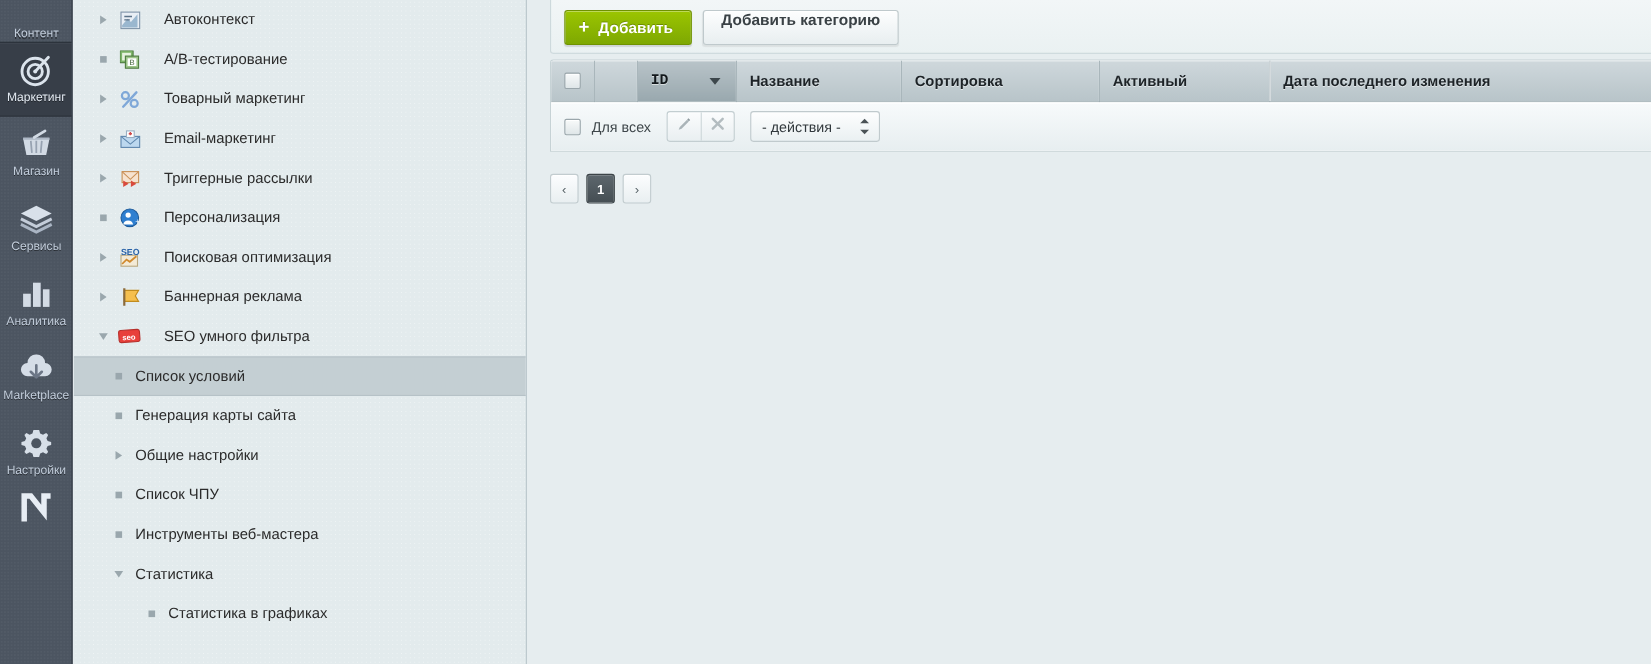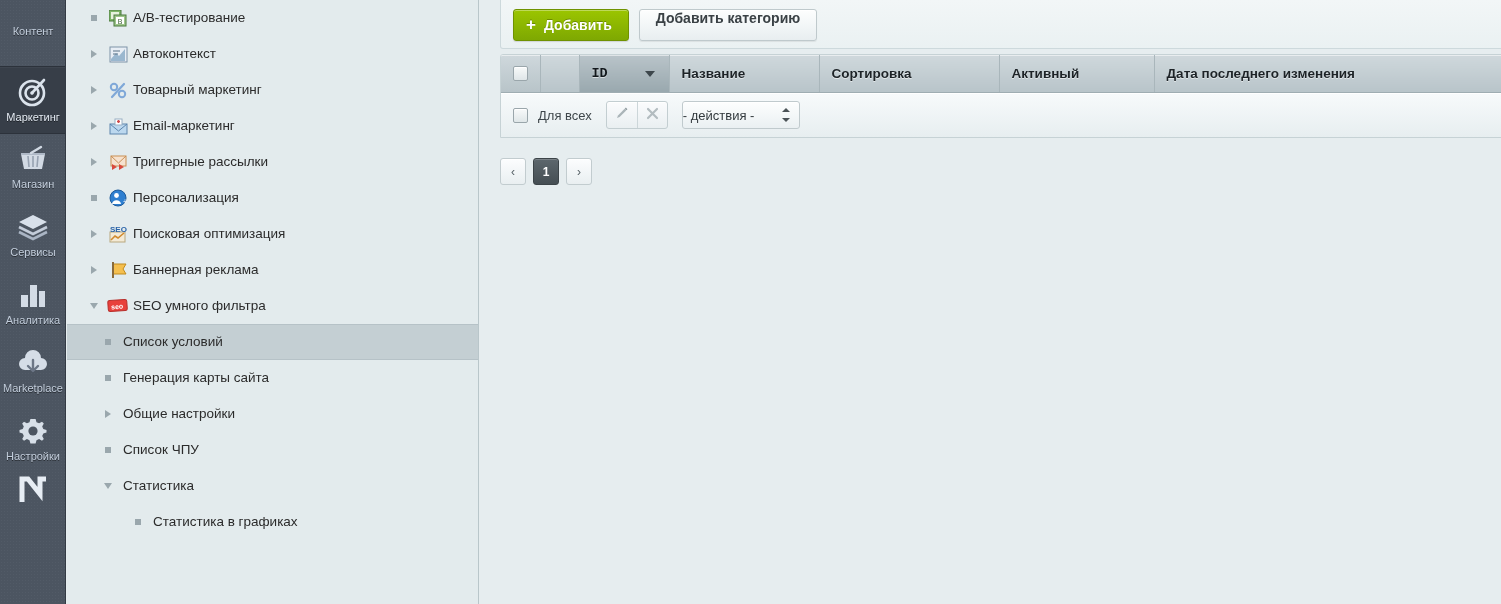--- a/index.html
+++ b/index.html
@@ -34,21 +34,20 @@
     align-items: center;
     justify-content: flex-start;
     padding-top: 8px;
     cursor: pointer;
   }
   .rail-item.active {
     background: #373e48;
     border-top: 1px solid #2c323b;
     border-bottom: 1px solid #2c323b;
     box-shadow: inset 0 1px 0 rgba(255,255,255,0.04);
-    margin-top: 28px;
   }
   .rail-icon {
     width: 36px; height: 34px;
     display: flex; align-items: center; justify-content: center;
     margin-bottom: 2px;
   }
   .rail-icon svg { display: block; }
   .rail-label {
     color: #c2cddb;
     font-size: 11px;
@@ -104,21 +103,21 @@
     border-right: 4.5px solid transparent;
   }
   .tw .dot {
     width: 6px; height: 6px;
     background: #9aa7ad;
   }
   .ic {
     width: 26px; min-width: 26px;
     height: 20px;
     display: flex; align-items: center; justify-content: center;
-    margin-right: 2px;
+    margin-right: 18px;
   }
   .ic.empty { width: 4px; min-width: 4px; margin-right: 0; }
   .tree-label {
     font-size: 13.5px;
     color: #2b2b2b;
     line-height: 16px;
   }
 
   
   .lvl1 { padding-left: 16px; }
@@ -283,20 +282,21 @@
   .icon-btn + .icon-btn { border-left: 1px solid #ccd6d9; }
   .select-box {
     margin-left: 14px;
     position: relative;
     width: 118px; height: 28px;
     border: 1px solid #c0cacd;
     border-radius: 3px;
     background: linear-gradient(#fdfefe, #eaf0f2);
     box-shadow: inset 0 1px 0 #fff;
     display: flex; align-items: center;
+    padding-left: 10px;
     font-size: 13px;
     color: #32393d;
     cursor: pointer;
   }
   .spin {
     position: absolute; right: 9px; top: 50%;
     margin-top: -7px;
     width: 8px; height: 14px;
     display: flex; flex-direction: column; justify-content: space-between;
     align-items: center;
@@ -438,53 +438,53 @@
       </svg>
     </span>
   </div>
 
 </div>
 
 <div id="tree">
 
   <div class="tree-row lvl1">
     <span class="tw">
+        <span class="arrow-r"></span>
+      </span>
+    <span class="ic">
+      <svg width="19" height="17" viewBox="0 0 19 17">
+        <rect x="1" y="1" width="17" height="15" fill="#e8eef5" stroke="#7f93a8"></rect>
+        <path d="M2 13 L7 7 L10 10 L16 3 L16 15 L2 15 Z" fill="#9ab7cf"></path>
+        <path d="M4 5 h7 M4 8 h5" stroke="#5b7288" stroke-width="1.2"></path>
+      </svg>
+    </span>
+    <span class="tree-label">Автоконтекст</span>
+  </div>
+
+  <div class="tree-row lvl1">
+    <span class="tw">
         <span class="dot"></span>
       </span>
     <span class="ic">
       <svg width="18" height="17" viewBox="0 0 18 17">
         <rect x="0" y="0" width="12" height="11" fill="#7fb66a" stroke="#4d7a3e"></rect>
         <rect x="2" y="2" width="8" height="7" fill="#e6f2de"></rect>
         <rect x="5" y="5" width="12" height="11" fill="#9dc58a" stroke="#4d7a3e"></rect>
         <rect x="7" y="7" width="8" height="7" fill="#fff"></rect>
         <text x="11" y="13.5" font-size="7" fill="#3d5f32" text-anchor="middle" font-family="Liberation Sans, sans-serif">B</text>
       </svg>
     </span>
     <span class="tree-label">A/B-тестирование</span>
   </div>
 
   <div class="tree-row lvl1">
     <span class="tw">
         <span class="arrow-r"></span>
       </span>
     <span class="ic">
-      <svg width="19" height="17" viewBox="0 0 19 17">
-        <rect x="1" y="1" width="17" height="15" fill="#e8eef5" stroke="#7f93a8"></rect>
-        <path d="M2 13 L7 7 L10 10 L16 3 L16 15 L2 15 Z" fill="#9ab7cf"></path>
-        <path d="M4 5 h7 M4 8 h5" stroke="#5b7288" stroke-width="1.2"></path>
-      </svg>
-    </span>
-    <span class="tree-label">Автоконтекст</span>
-  </div>
-
-  <div class="tree-row lvl1">
-    <span class="tw">
-        <span class="arrow-r"></span>
-      </span>
-    <span class="ic">
       <svg width="18" height="17" viewBox="0 0 18 17">
         <circle cx="5" cy="5" r="3.2" fill="none" stroke="#7fa8d8" stroke-width="2"></circle>
         <circle cx="13" cy="12" r="3.2" fill="none" stroke="#7fa8d8" stroke-width="2"></circle>
         <path d="M15 2 L3 15" stroke="#7fa8d8" stroke-width="2.2" stroke-linecap="round"></path>
       </svg>
     </span>
     <span class="tree-label">Товарный маркетинг</span>
   </div>
 
   <div class="tree-row lvl1">
@@ -598,20 +598,27 @@
   </div>
 
   <div class="tree-row lvl2">
     <span class="tw">
         <span class="dot"></span>
       </span>
     <span class="ic empty"></span>
     <span class="tree-label">Список ЧПУ</span>
   </div>
 
+  <div class="tree-row lvl2">
+    <span class="tw">
+        <span class="dot"></span>
+      </span>
+    <span class="ic empty"></span>
+    <span class="tree-label">Инструменты веб-мастера</span>
+  </div>
 
   <div class="tree-row lvl2">
     <span class="tw">
         <span class="arrow-d"></span>
       </span>
     <span class="ic empty"></span>
     <span class="tree-label">Статистика</span>
   </div>
 
   <div class="tree-row lvl3">

